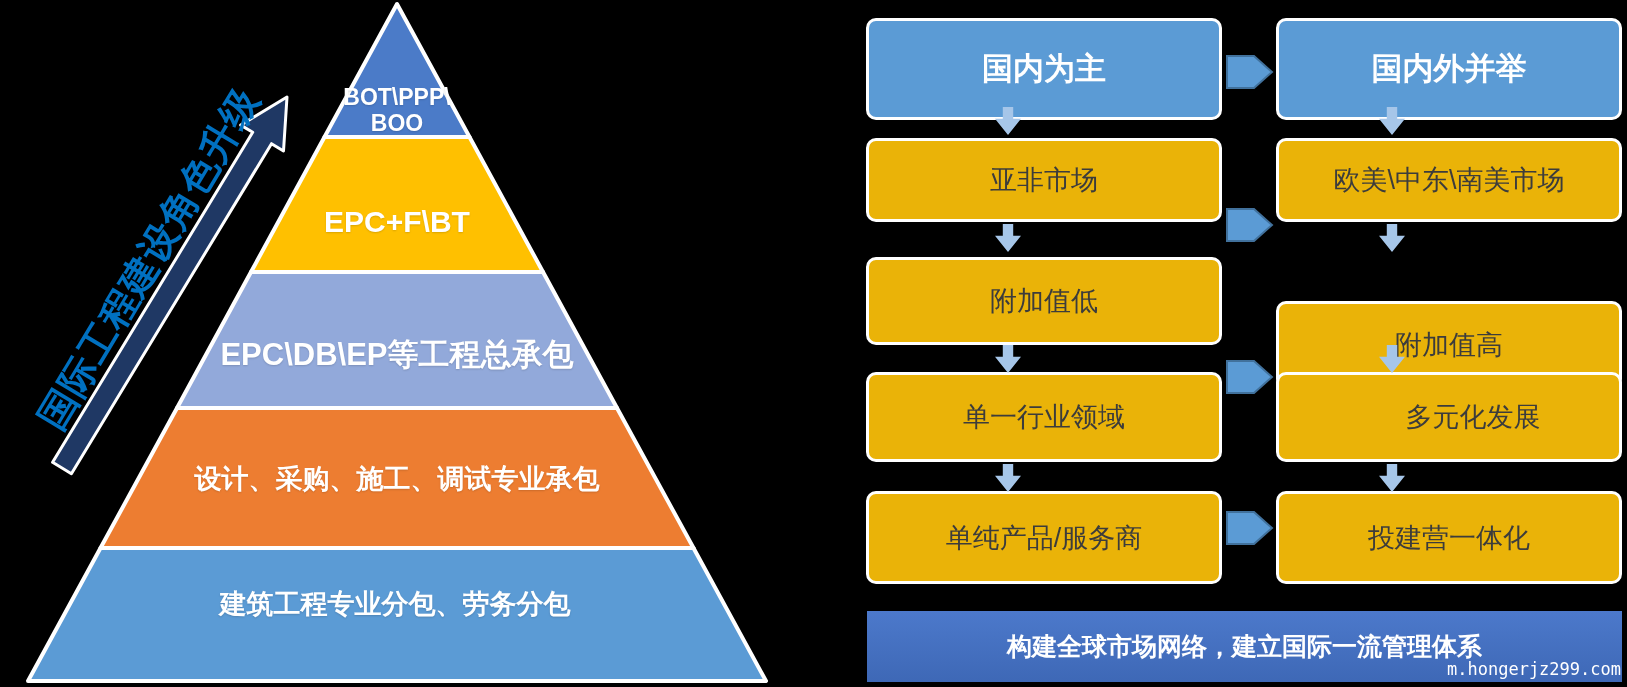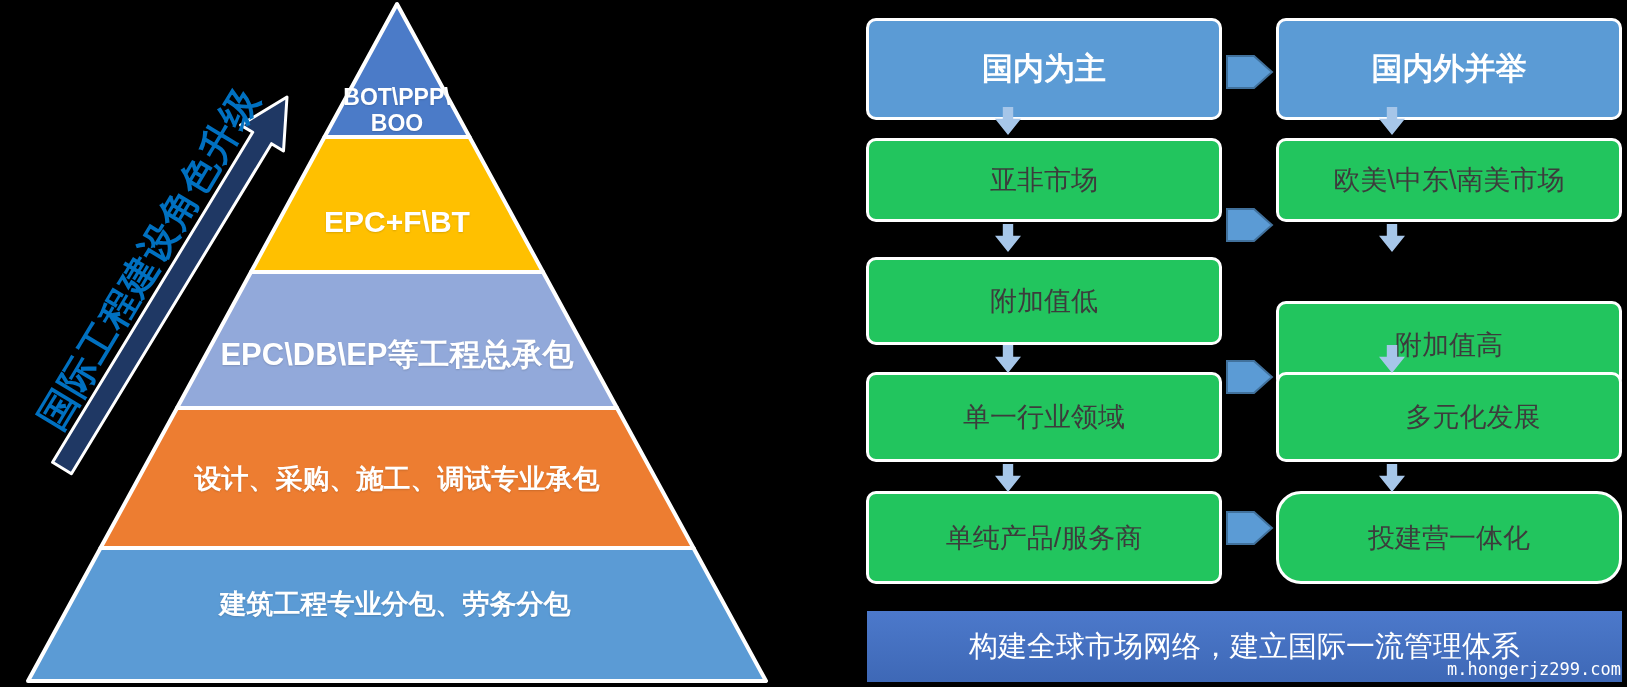--- a/index.html
+++ b/index.html
@@ -26,33 +26,33 @@
   }
   
   .hdr-box{
     position:absolute;width:356px;height:102px;box-sizing:border-box;
     background:#5B9BD5;border:3px solid #fff;border-radius:10px;
     color:#fff;font-size:31px;font-weight:bold;
     display:flex;align-items:center;justify-content:center;
   }
   .item-box{
     position:absolute;width:356px;box-sizing:border-box;
-    background:#22c55e;border:3px solid #fff;border-radius:10px;
+    background:#eab308;border:3px solid #fff;border-radius:10px;
     color:#3C3C3C;font-size:27px;
     display:flex;align-items:center;justify-content:center;white-space:nowrap;
   }
   .down-arrow{
     position:absolute;width:26px;height:28px;background:#A6C6E9;
     clip-path:polygon(30% 0,70% 0,70% 42%,100% 42%,50% 100%,0 42%,30% 42%);
   }
   .chevron{position:absolute;width:48px;height:34px;}
   #footer-bar{
     position:absolute;left:867px;top:611px;width:755px;height:71px;
     background:linear-gradient(180deg,#4C79CB,#3E68B6);
-    color:#fff;font-size:29px;font-weight:normal;
+    color:#fff;font-size:25px;font-weight:bold;
     display:flex;align-items:center;justify-content:center;white-space:nowrap;
   }
   #watermark{
     position:absolute;left:1447px;top:659px;color:#fff;font-size:17px;
     font-family:"DejaVu Sans Mono",monospace;white-space:nowrap;
   }
 </style>
 </head>
 <body>
 
@@ -88,21 +88,21 @@
   <div class="hdr-box" style="left:1276px;top:18px;width:346px;">国内外并举</div>
 
   <div class="item-box" style="left:866px;top:138px;height:84px;">亚非市场</div>
   <div class="item-box" style="left:866px;top:257px;height:88px;">附加值低</div>
   <div class="item-box" style="left:866px;top:372px;height:90px;">单一行业领域</div>
   <div class="item-box" style="left:866px;top:491px;height:93px;">单纯产品/服务商</div>
 
   <div class="item-box" style="left:1276px;top:138px;height:84px;width:346px;">欧美\中东\南美市场</div>
   <div class="item-box" style="left:1276px;top:257px;height:88px;width:346px;margin-top:44px;">附加值高</div>
   <div class="item-box" style="left:1276px;top:372px;height:90px;width:346px;padding-left:48px;">多元化发展</div>
-  <div class="item-box" style="left:1276px;top:491px;height:93px;width:346px;border-radius:25px;">投建营一体化</div>
+  <div class="item-box" style="left:1276px;top:491px;height:93px;width:346px;">投建营一体化</div>
 
   <div class="down-arrow" style="left:995px;top:107px;"></div>
   <div class="down-arrow" style="left:995px;top:224px;"></div>
   <div class="down-arrow" style="left:995px;top:345px;"></div>
   <div class="down-arrow" style="left:995px;top:464px;"></div>
 
   <div class="down-arrow" style="left:1379px;top:107px;"></div>
   <div class="down-arrow" style="left:1379px;top:224px;"></div>
   <div class="down-arrow" style="left:1379px;top:345px;"></div>
   <div class="down-arrow" style="left:1379px;top:464px;"></div>

